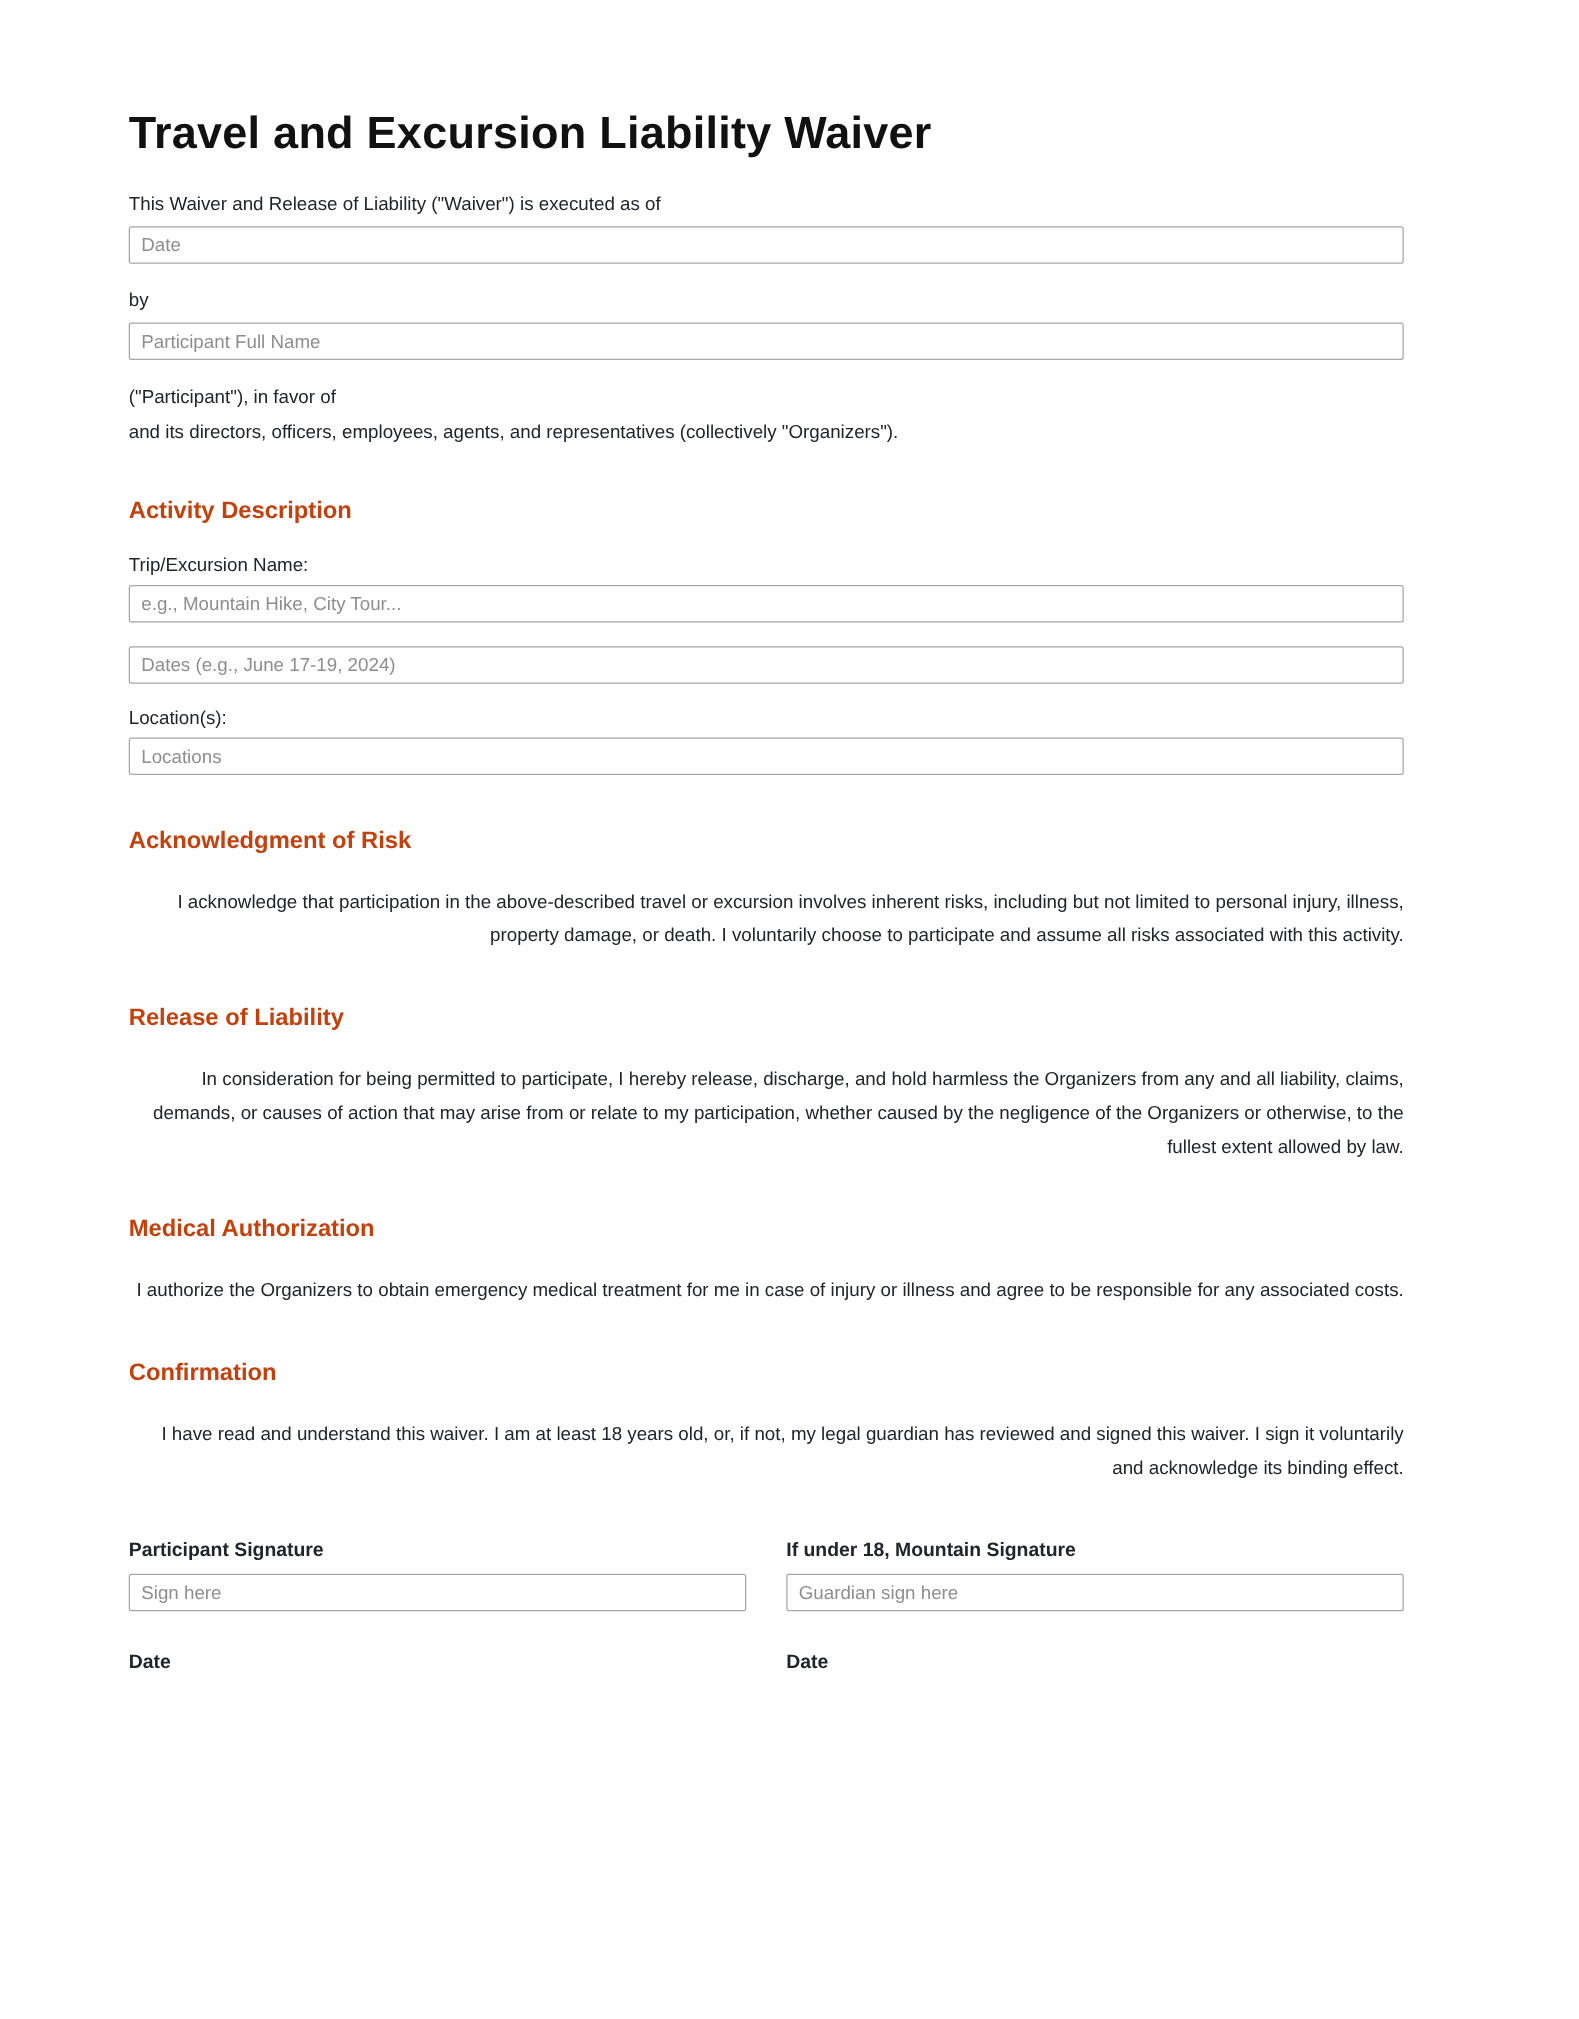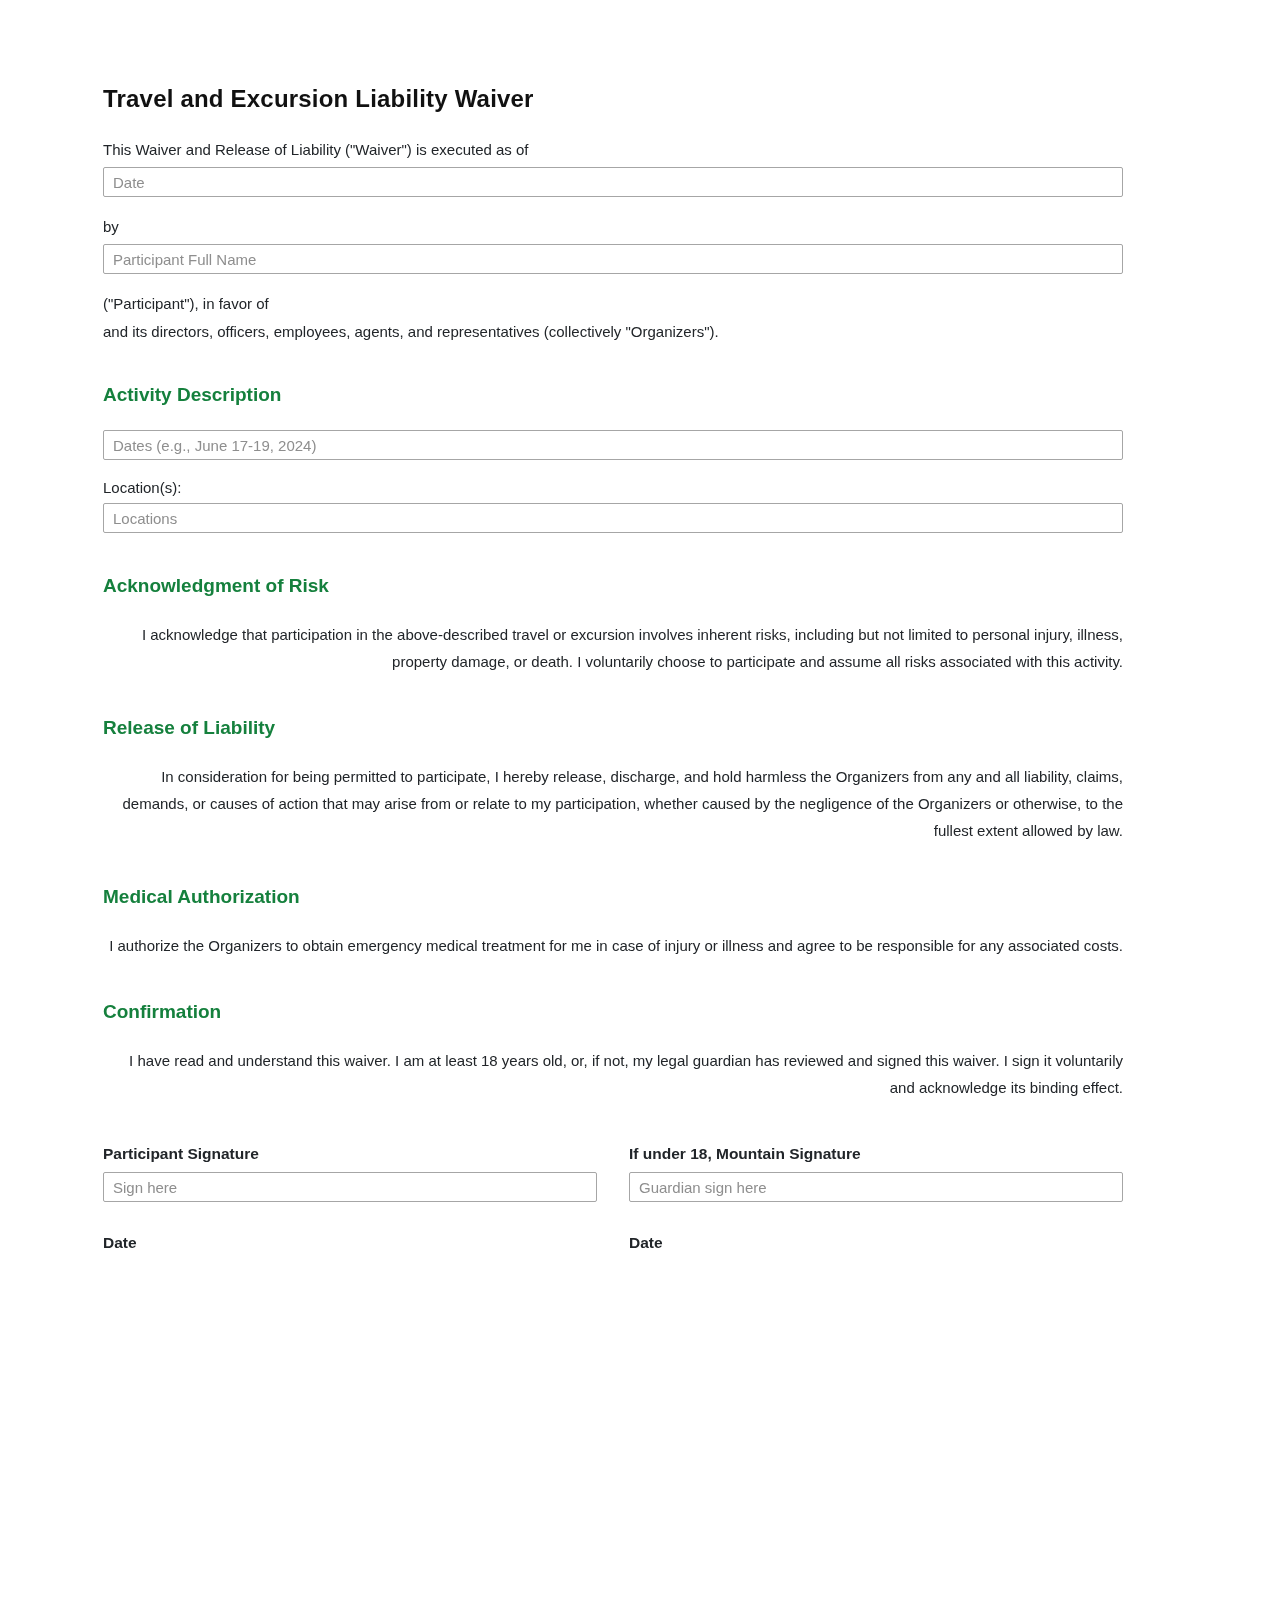--- a/index.html
+++ b/index.html
@@ -7,21 +7,21 @@
     background: #ffffff;
     font-family: "Liberation Sans", "DejaVu Sans", sans-serif;
     color: #212529;
   }
   body { width: 1263px; min-height: 1615px; }
   .page {
     width: 1020px;
     margin: 85px 140px 0 103px;
   }
   h1.doc-title {
-    font-size: 24px;
+    font-size: 36px;
     font-weight: bold;
     color: #111;
     margin: 0 0 26px 0;
     letter-spacing: 0.2px;
   }
   .line-label {
     font-size: 15px;
     margin: 0 0 7px 0;
     line-height: 1.4;
   }
@@ -44,21 +44,21 @@
     opacity: 1;
   }
   .closing-line {
     font-size: 15px;
     margin: 1px 0 0 0;
     line-height: 1.4;
   }
   h2.section-heading {
     font-size: 19px;
     font-weight: bold;
-    color: #15803d;
+    color: #c2410c;
     margin: 42px 0 24px 0;
   }
   .field-group .field-label {
     font-size: 15px;
     margin: 0 0 7px 0;
   }
   .section-body {
     font-size: 15px;
     line-height: 1.8;
     margin: 0;
@@ -94,20 +94,24 @@
 
   <p class="line-label">by</p>
   <input type="text" class="text-field" placeholder="Participant Full Name" style="">
 
   <p class="line-label">("Participant"), in favor of</p>
 
   <p class="closing-line">and its directors, officers, employees, agents, and representatives (collectively "Organizers").</p>
 
   <h2 class="section-heading">Activity Description</h2>
 
+  <div class="field-group">
+    <p class="field-label">Trip/Excursion Name:</p>
+    <input type="text" class="text-field" placeholder="e.g., Mountain Hike, City Tour..." style="">
+  </div>
 
   <div class="field-group">
     <input type="text" class="text-field" placeholder="Dates (e.g., June 17-19, 2024)" style="">
   </div>
 
   <div class="field-group">
     <p class="field-label">Location(s):</p>
     <input type="text" class="text-field" placeholder="Locations" style="">
   </div>
 

